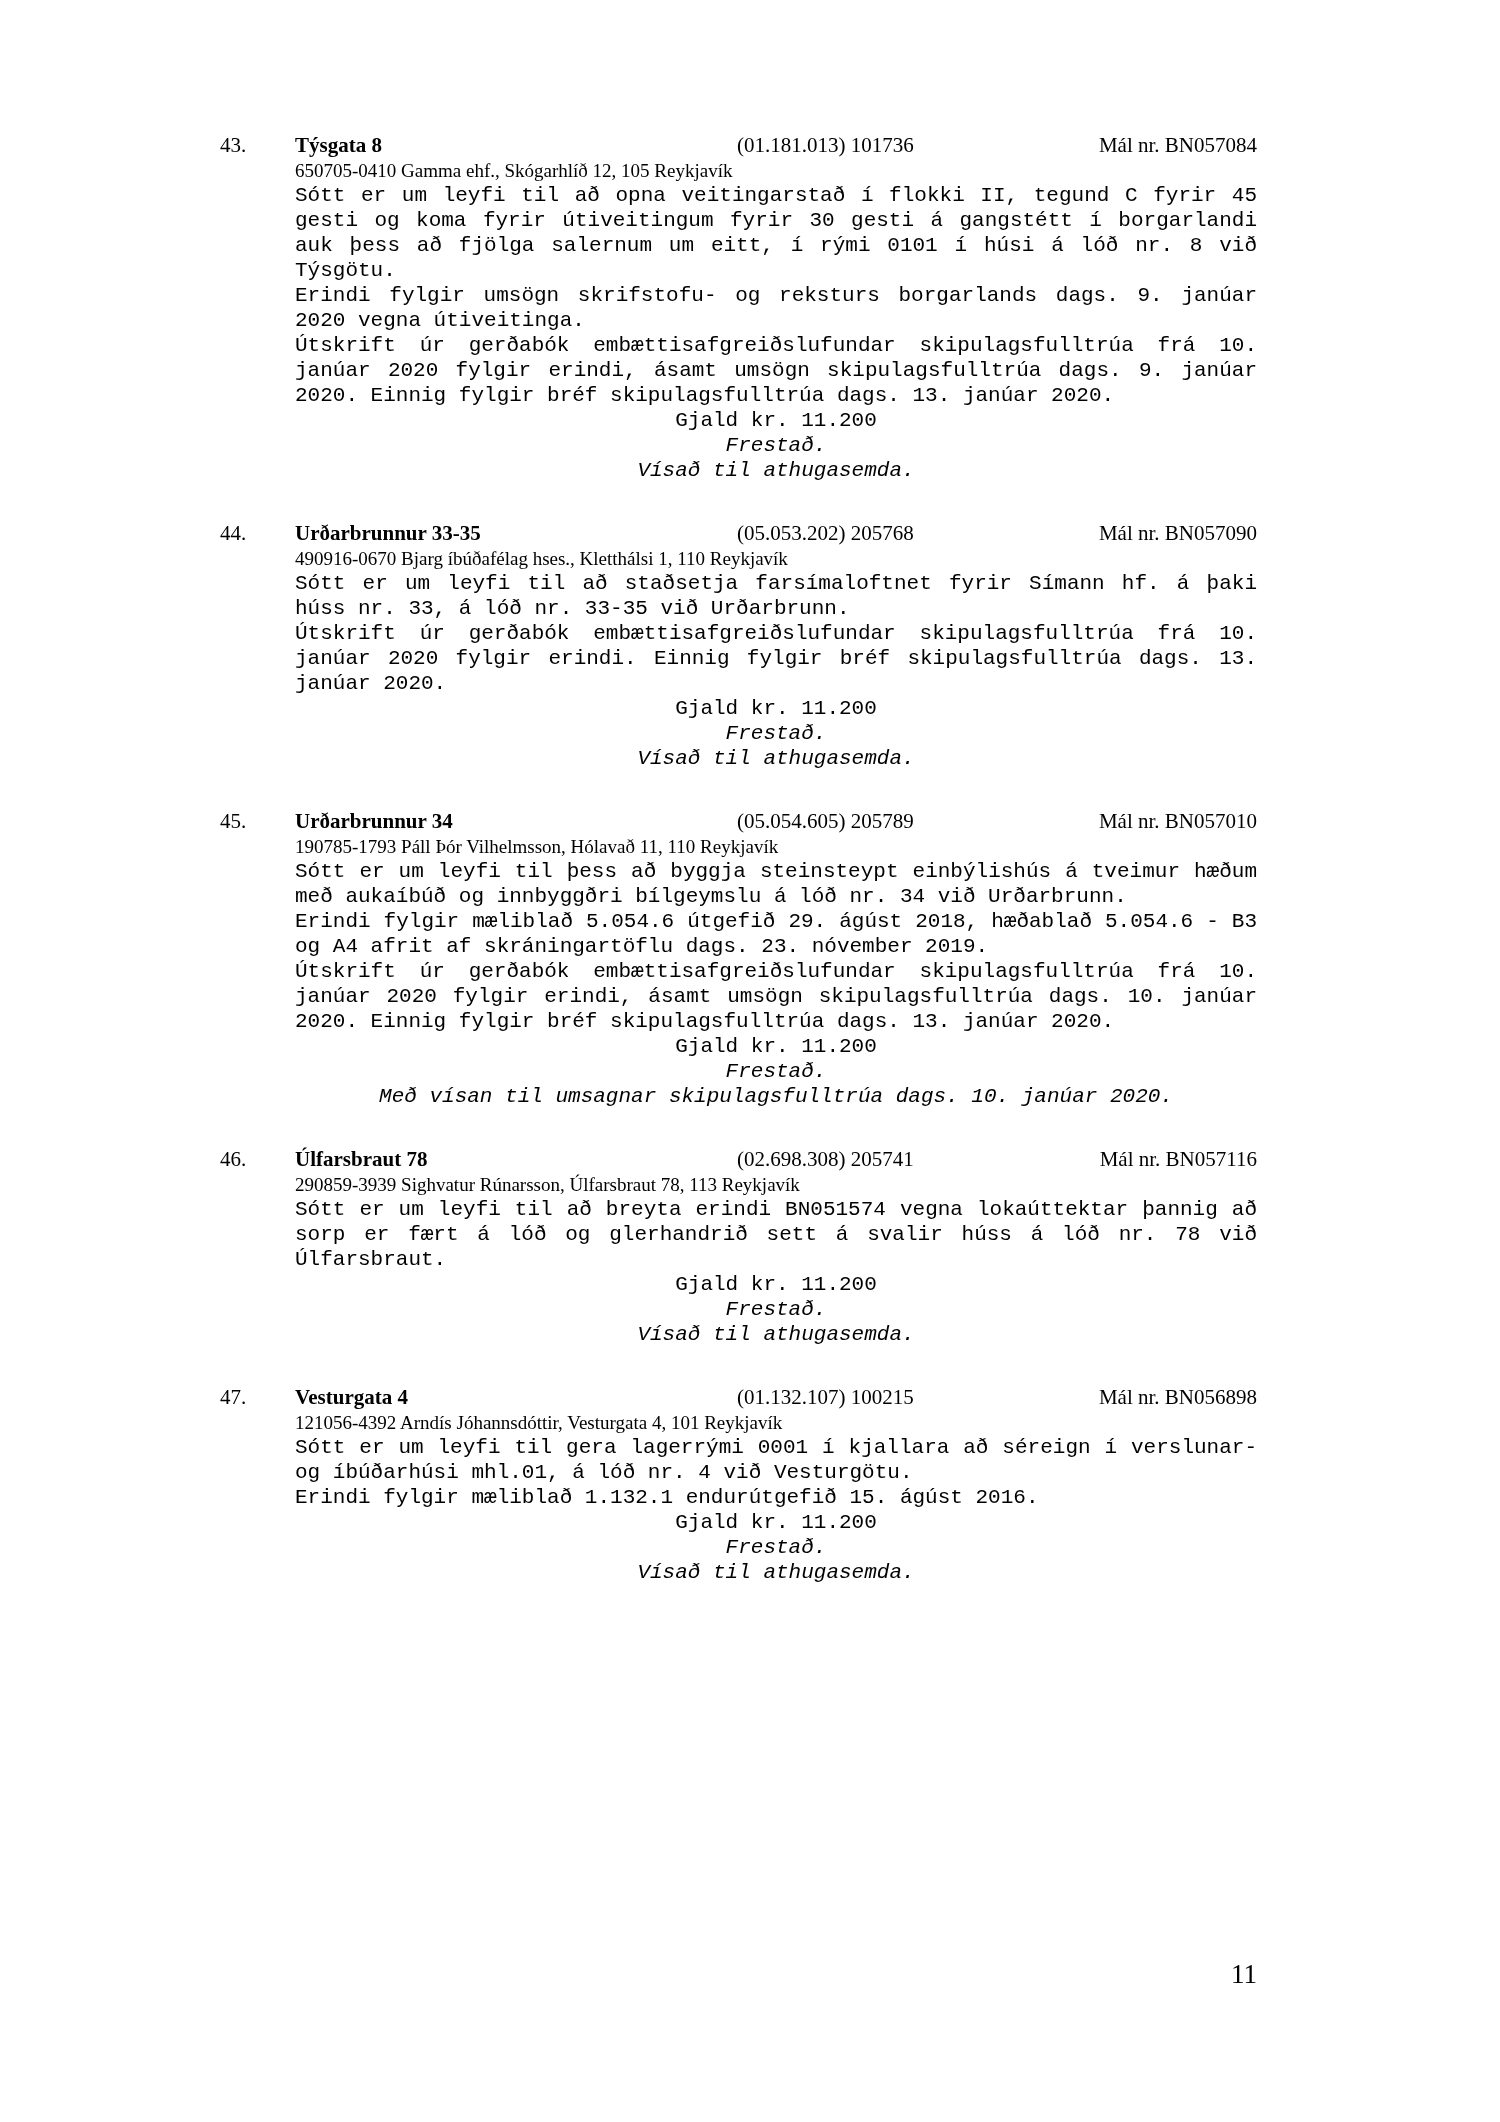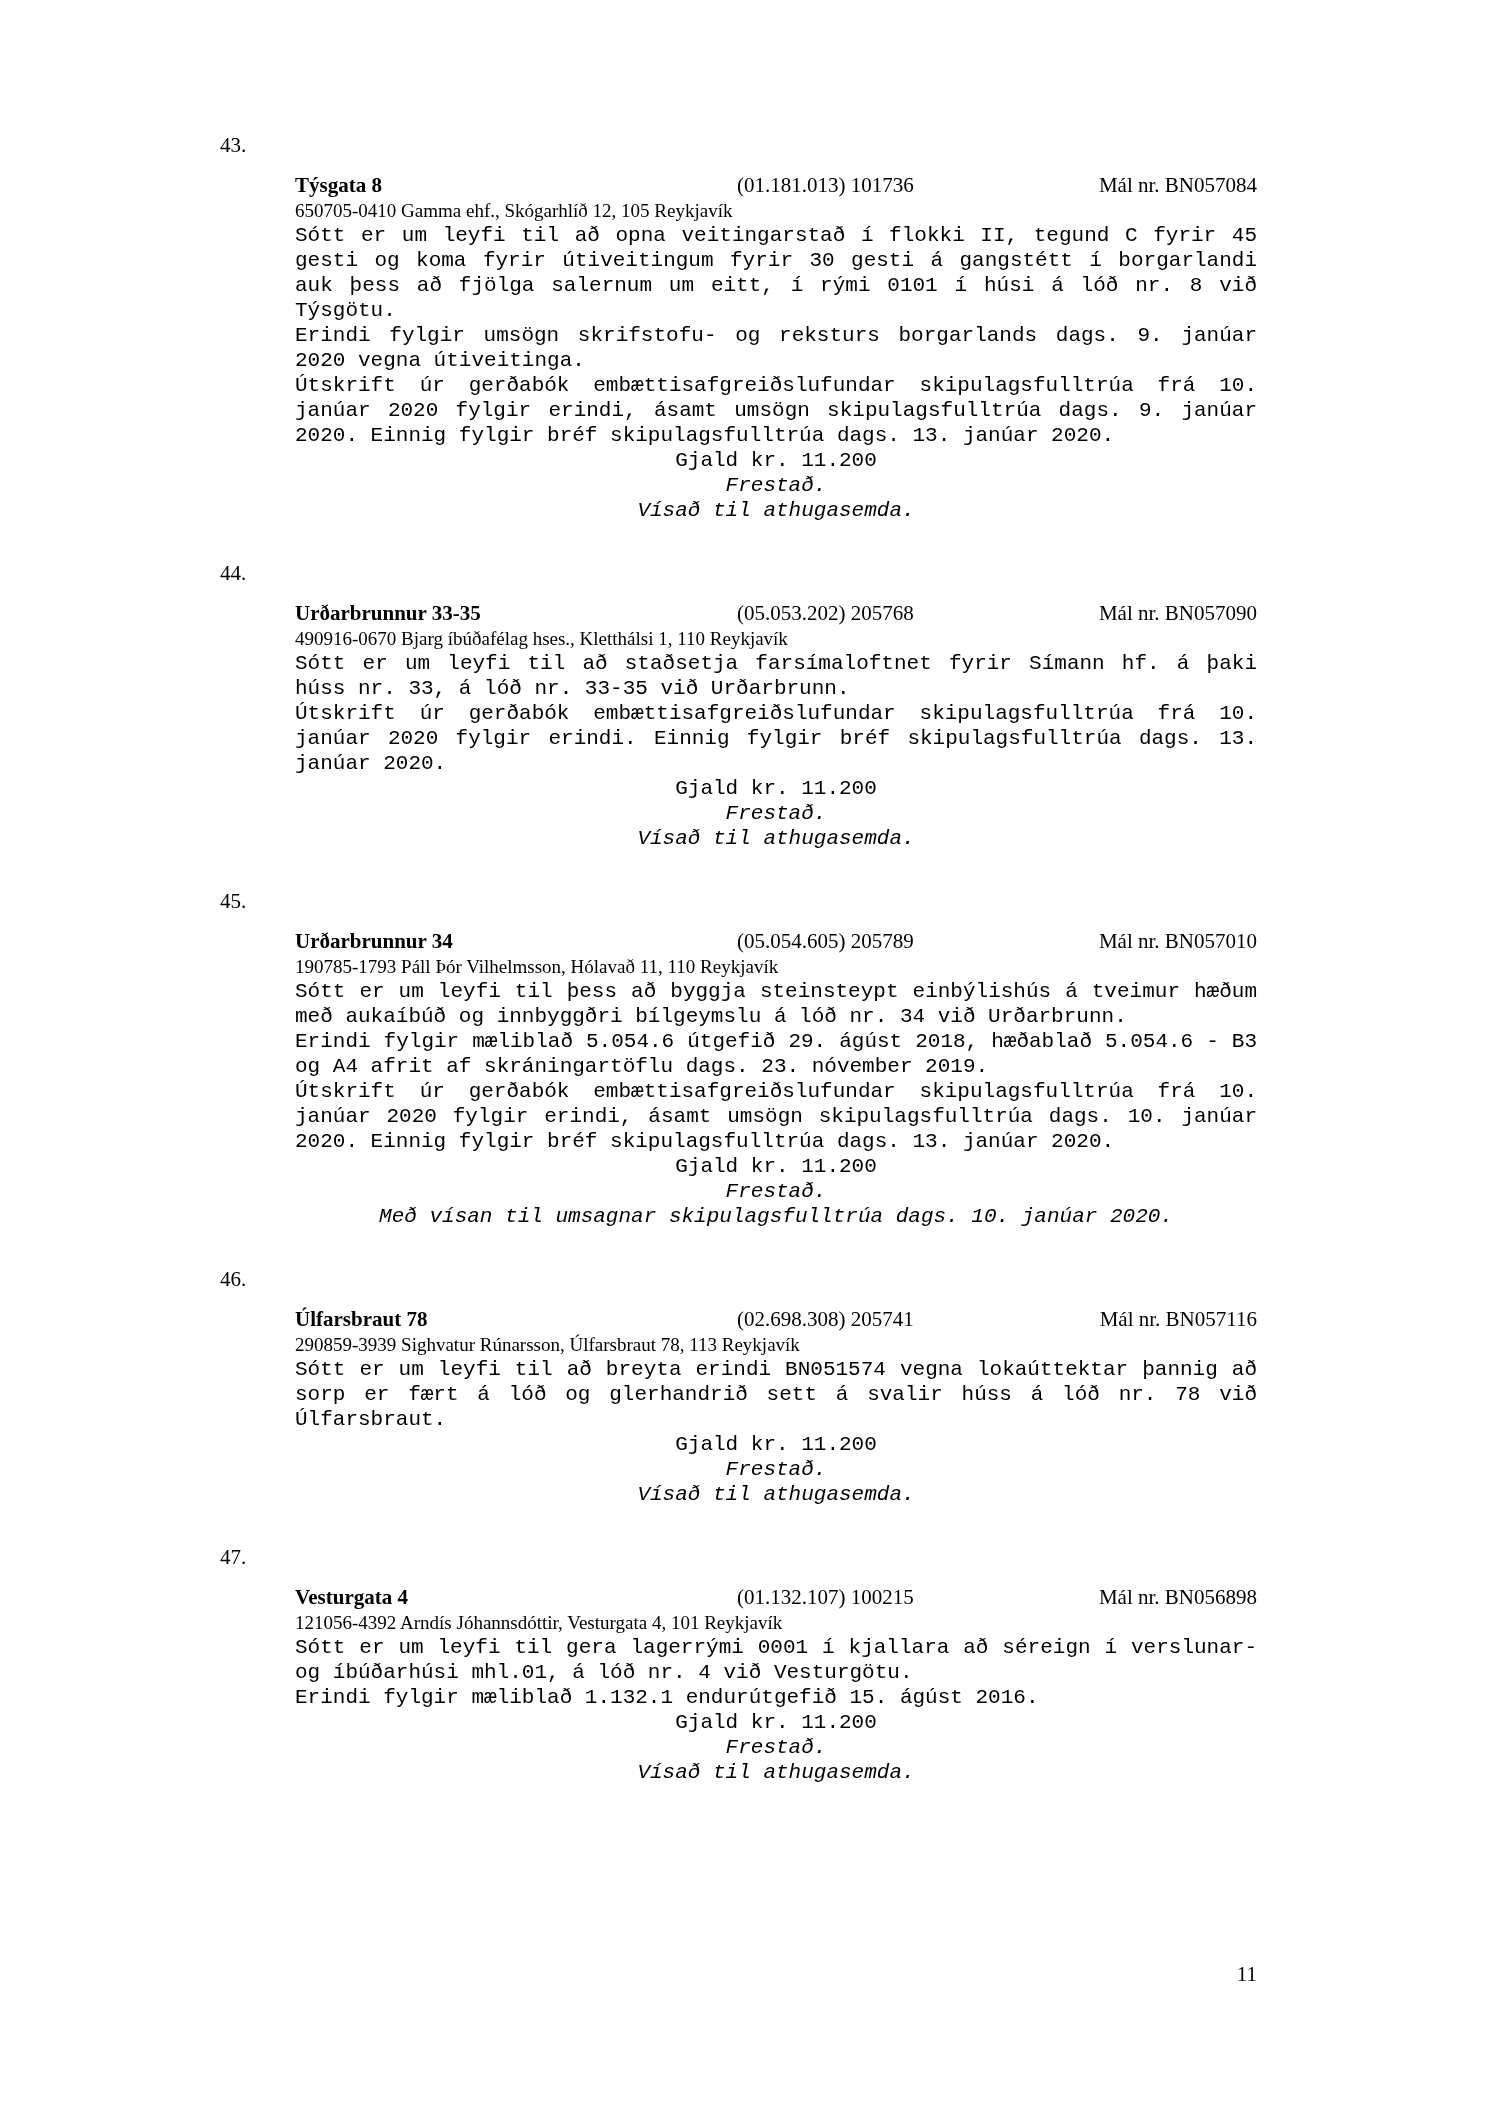--- a/index.html
+++ b/index.html
@@ -28,40 +28,39 @@
     margin-bottom: 38px;
   }
   .num {
     text-align: left;
     font-weight: normal;
   }
   .item-header {
     display: grid;
     grid-template-columns: 442px 312px 1fr;
     align-items: baseline;
-    margin-top: 40px;
   }
   .title { font-weight: bold; }
   .code { text-align: left; }
   .case-no { text-align: right; font-family: Liberation Serif, serif; }
   .owner {
     font-size: 19px;
     line-height: 25px;
   }
   .para {
     text-align: justify;
     font-family: Liberation Mono, monospace;
   }
   .para.short { text-align: center; }
   .italic { font-style: italic; }
   .page-number {
     position: absolute;
     top: 1962px;
     right: 243px;
-    font-size: 21px;
+    font-size: 27px;
   }
 </style>
 </head>
 <body>
 
 <div class="page">
   <div class="content-area">
 
     <section class="case-item">
       <div class="num">43.</div>

